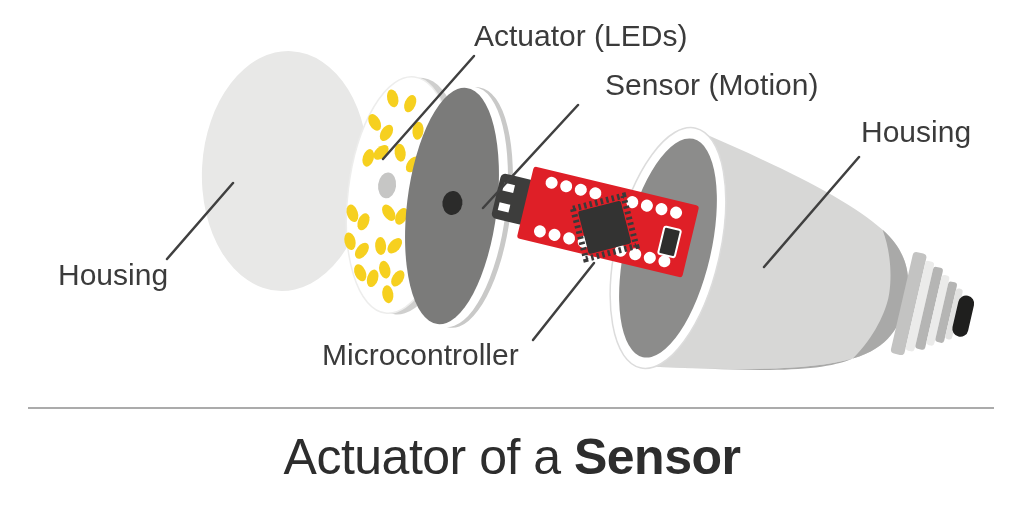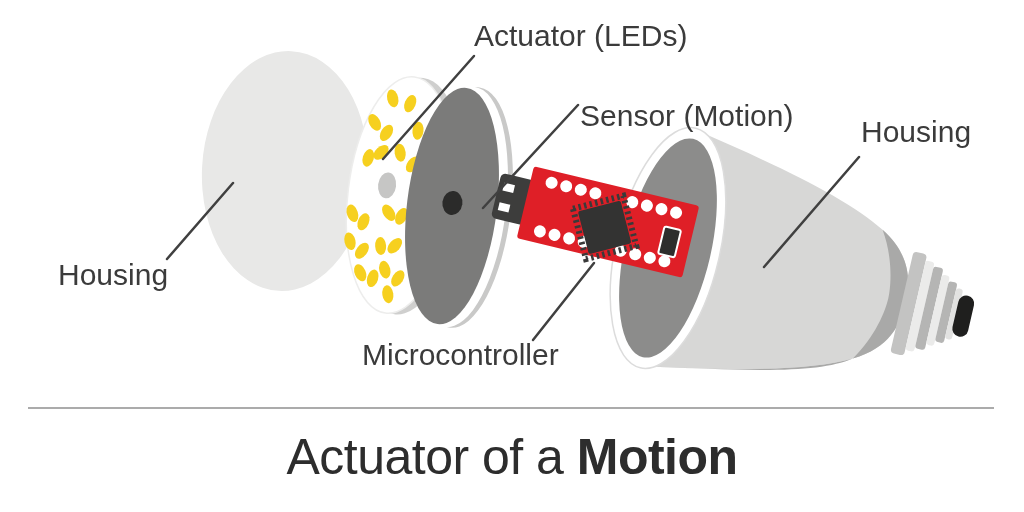--- a/index.html
+++ b/index.html
@@ -122,23 +122,23 @@
     <g stroke="#404040" stroke-width="2.5" stroke-linecap="round">
       <line x1="474" y1="56" x2="383" y2="159"></line>
       <line x1="578" y1="105" x2="483" y2="208"></line>
       <line x1="859" y1="157" x2="764" y2="267"></line>
       <line x1="167" y1="259" x2="233" y2="183"></line>
       <line x1="533" y1="340" x2="594" y2="263"></line>
     </g>
   </svg>
 
   <div class="part-label" style="left:474px;top:21px;">Actuator (LEDs)</div>
-  <div class="part-label" style="left:580px;top:70px;margin-top:31px;">Sensor (Motion)</div>
+  <div class="part-label" style="left:605px;top:70px;">Sensor (Motion)</div>
   <div class="part-label" style="left:861px;top:117px;">Housing</div>
   <div class="part-label" style="left:58px;top:260px;">Housing</div>
-  <div class="part-label" style="left:322px;top:340px;margin-left:40px;">Microcontroller</div>
+  <div class="part-label" style="left:322px;top:340px;">Microcontroller</div>
 
   <div class="divider"></div>
 
   <div class="title">
-    <span>Actuator of a </span><span class="bold">Motion</span>
+    <span>Actuator of a </span><span class="bold">Sensor</span>
   </div>
 </div>
 
 </body></html>

